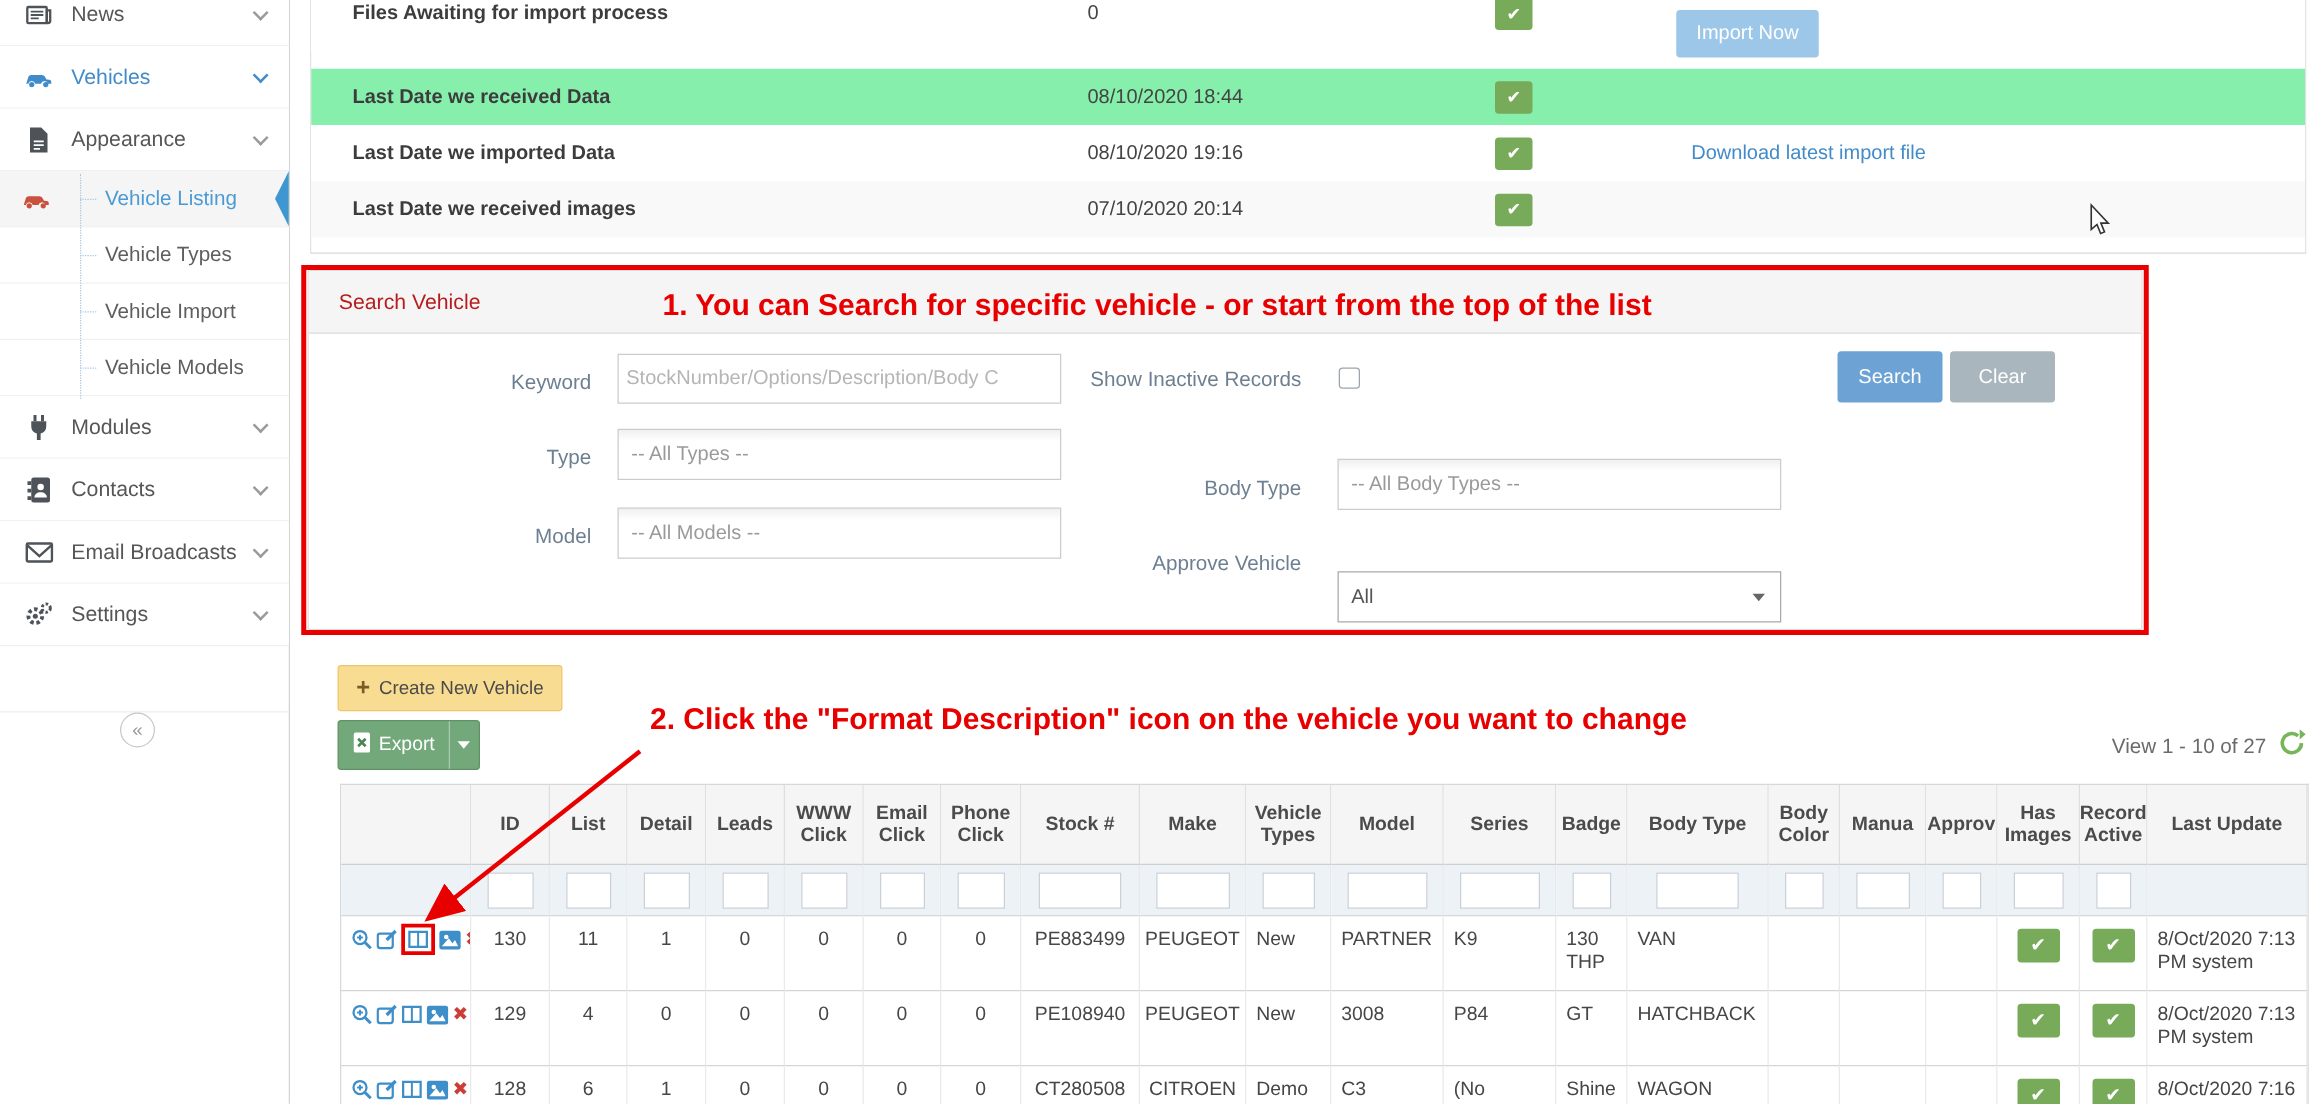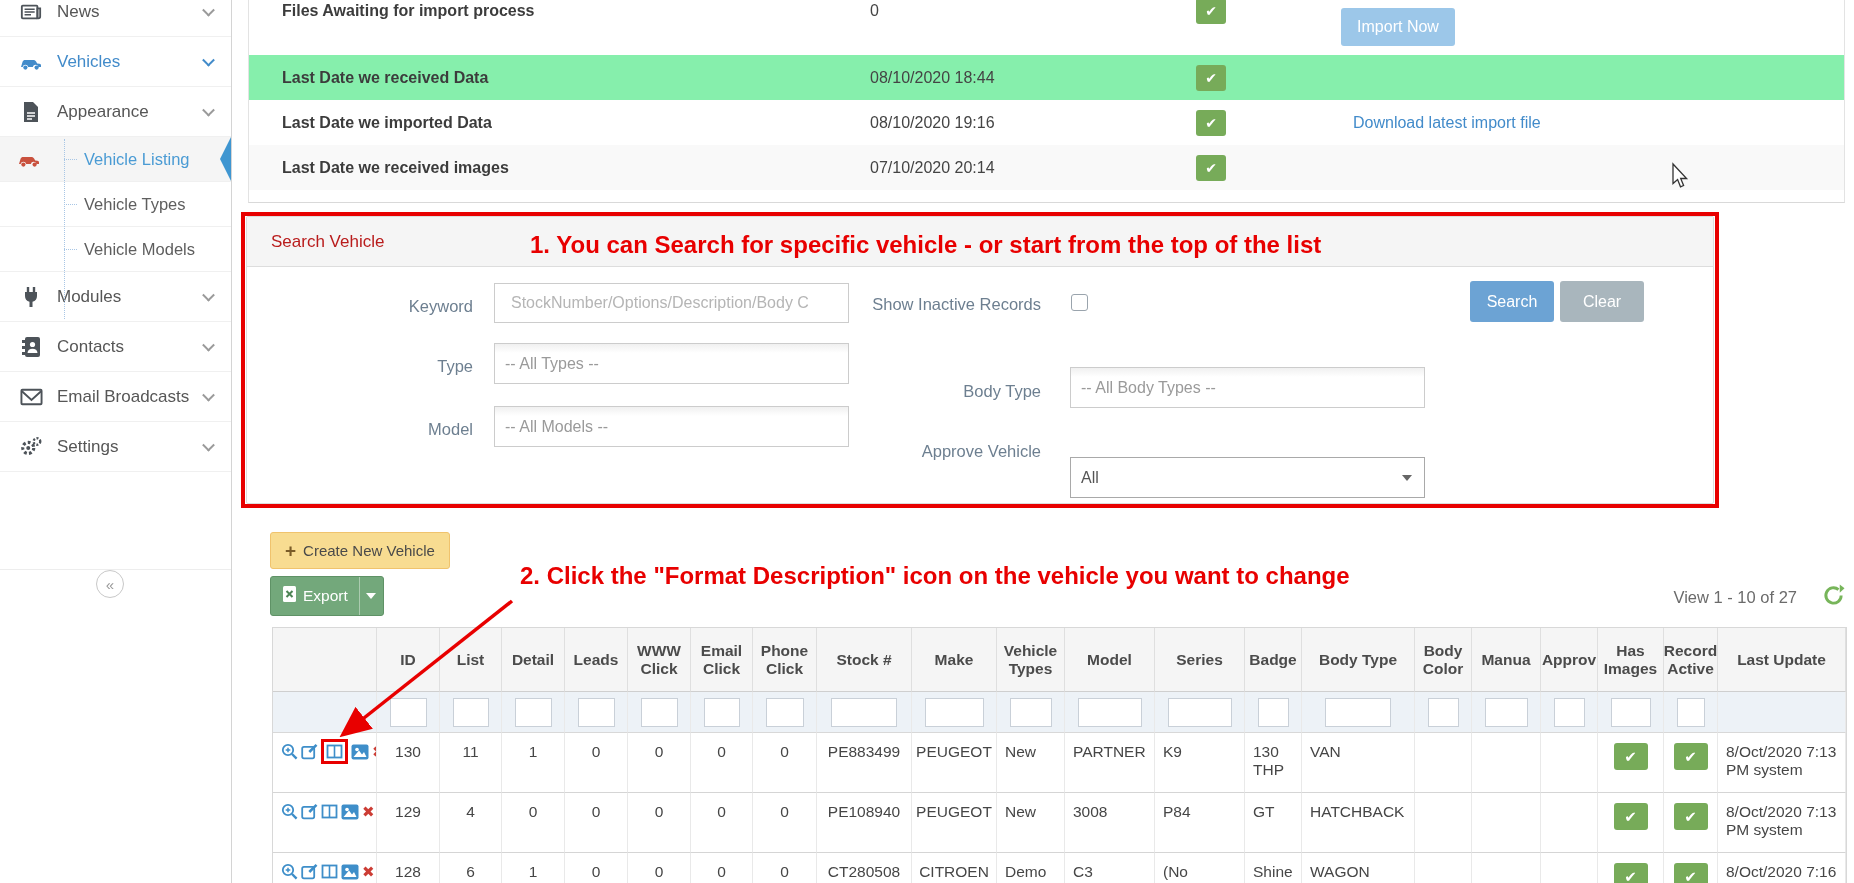--- a/index.html
+++ b/index.html
@@ -51,21 +51,21 @@
   .imp-link { position:absolute; left:1104px; top:50%; transform:translateY(-50%);
     font-size:16px; color:#428bca; text-decoration:none; cursor:pointer; }
 
   
   #search-panel { position:absolute; left:246px; top:216px; width:1468px; height:288px;
     background:#fff; border:1px solid #ddd; border-radius:2px; }
   #search-panel-header { height:50px; background:#f5f5f5; border-bottom:1px solid #ddd;
     display:flex; align-items:center; padding-left:24px; font-size:17px; color:#b91c1c; }
   .f-label { position:absolute; text-align:right; color:#6d7f90; font-size:16.5px; line-height:26px; }
   .f-input { position:absolute; border:1px solid #ccc; background:#fff; font-size:16px;
-    color:#555; padding:0 16px; font-family:inherit; }
+    color:#555; padding:0 6px; font-family:inherit; }
   .f-input::placeholder { color:#b5b5b5; }
   .f-fake { position:absolute; border:1px solid #ccc; font-size:16px; color:#9a9a9a;
     padding:0 10px; display:flex; align-items:center; cursor:pointer;
     background:linear-gradient(#f0f0f0,#ffffff 9px); }
   .f-select { position:absolute; border:1px solid #a9a9a9; background:#fff; font-size:16px;
     color:#555; padding:0 10px; display:flex; align-items:center; cursor:pointer; }
   .f-select .sel-caret { position:absolute; right:12px; width:0; height:0;
     border-left:5px solid transparent; border-right:5px solid transparent;
     border-top:6px solid #666; }
   #inactive-checkbox { position:absolute; left:1071px; top:294px; width:17px; height:17px;
@@ -86,21 +86,21 @@
     color:#4a4a4a; cursor:pointer; display:flex; align-items:center; gap:7px; font-family:inherit; }
   #create-btn .plus { color:#7a5c28; font-weight:700; font-size:19px; }
   #export-btn { position:absolute; left:270px; top:576px; height:40px; background:#73a87b;
     border:1px solid #5f9266; border-radius:3px; color:#fff; display:flex; cursor:pointer; }
   #export-btn .main { display:flex; align-items:center; gap:6px; padding:0 11px; font-size:15.5px; }
   #export-btn .caret-part { width:24px; display:flex; align-items:center; justify-content:center;
     border-left:1px solid rgba(255,255,255,.4); }
   #export-btn .caret-part i { width:0; height:0; border-left:5px solid transparent;
     border-right:5px solid transparent; border-top:6px solid #fff; }
   #view-info { position:absolute; left:1600px; top:582px; width:245px; height:30px;
-    display:flex; align-items:center; justify-content:flex-end; gap:25px;
+    display:flex; align-items:center; justify-content:flex-end; gap:9px;
     font-size:16.5px; color:#6b6b6b; }
 
   
   #grid { position:absolute; left:272px; top:627px; width:1575px;
     border:1px solid #d8d8d8; border-bottom:none; background:#fff; }
   .g-row { display:flex; }
   .g-cell { flex:0 0 auto; border-right:1px solid #e9e9e9; overflow:hidden; }
   #g-header .g-cell { height:64px; background:#f5f5f5; border-right:1px solid #dfdfdf;
     border-bottom:1px solid #cfcfcf; display:flex; align-items:center; justify-content:center;
     text-align:center; font-size:15.5px; font-weight:700; color:#4b4b4b; line-height:1.15;
@@ -171,20 +171,24 @@
         <span class="tick"></span>
         <span class="s-label">Vehicle Listing</span>
         <span class="active-arrow"></span>
       </div>
       <div class="s-item sub">
         <span class="tick"></span>
         <span class="s-label">Vehicle Types</span>
       </div>
       <div class="s-item sub">
         <span class="tick"></span>
+        <span class="s-label">Vehicle Import</span>
+      </div>
+      <div class="s-item sub">
+        <span class="tick"></span>
         <span class="s-label">Vehicle Models</span>
       </div>
       <div class="s-item top">
         <span class="s-ico">
           <svg width="20" height="22" viewBox="0 0 20 22" fill="none" stroke="currentColor">
             <path d="M7 1v5M13 1v5" stroke-width="2.4"></path>
             <path d="M4 6h12v4a6 6 0 0 1-4.5 5.8V21h-3v-5.2A6 6 0 0 1 4 10z" fill="currentColor" stroke="none"></path>
           </svg>
         </span>
         <span class="s-label">Modules</span>

